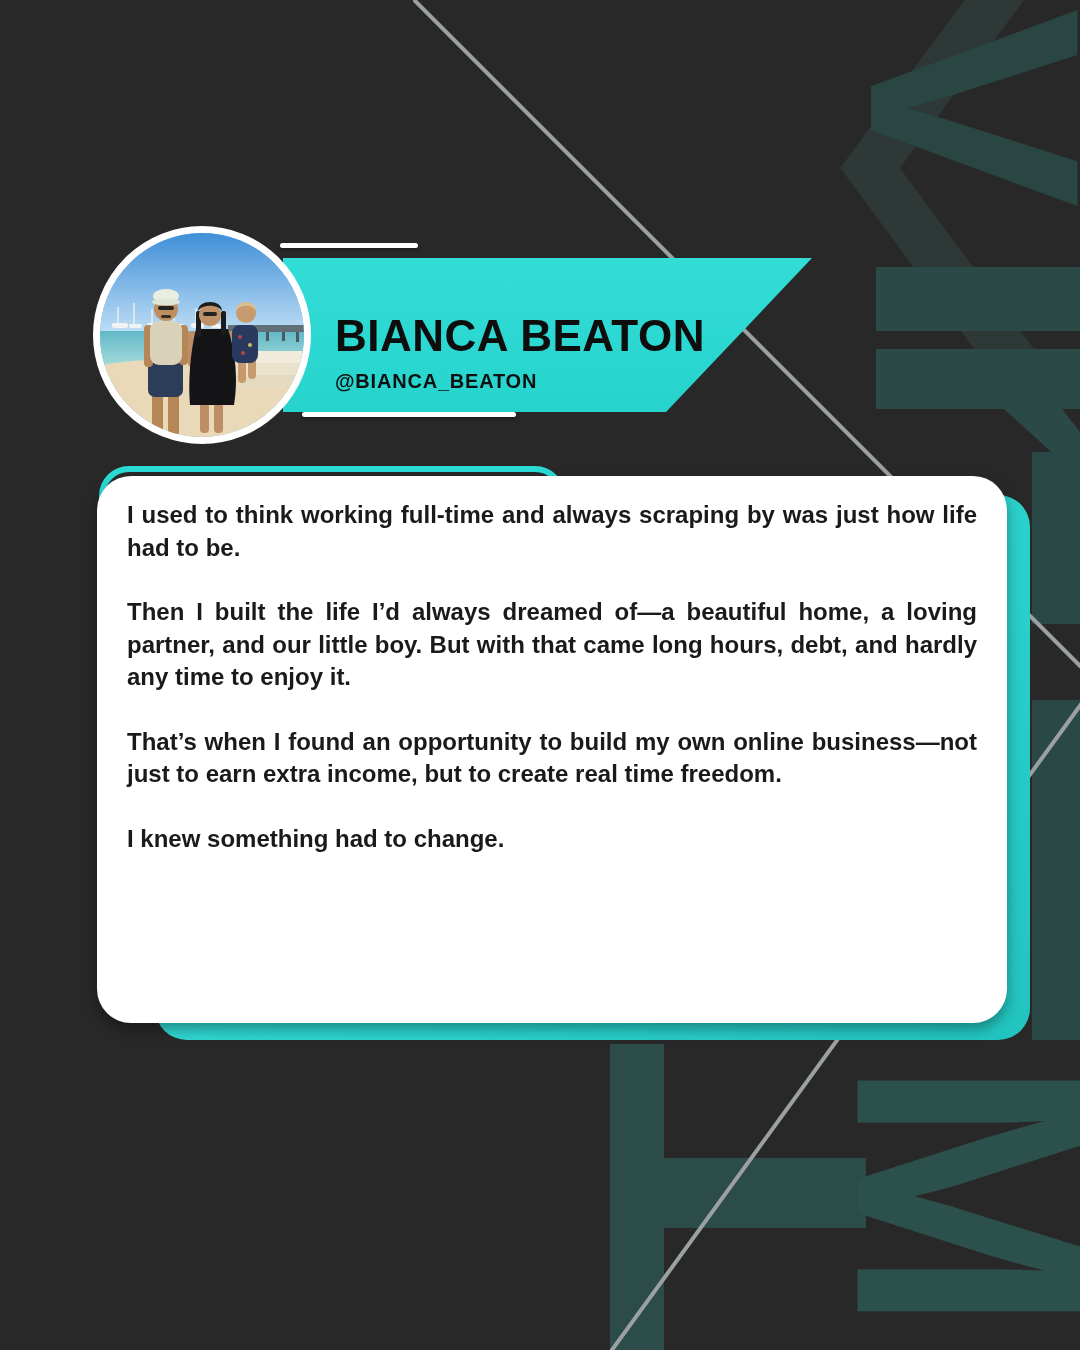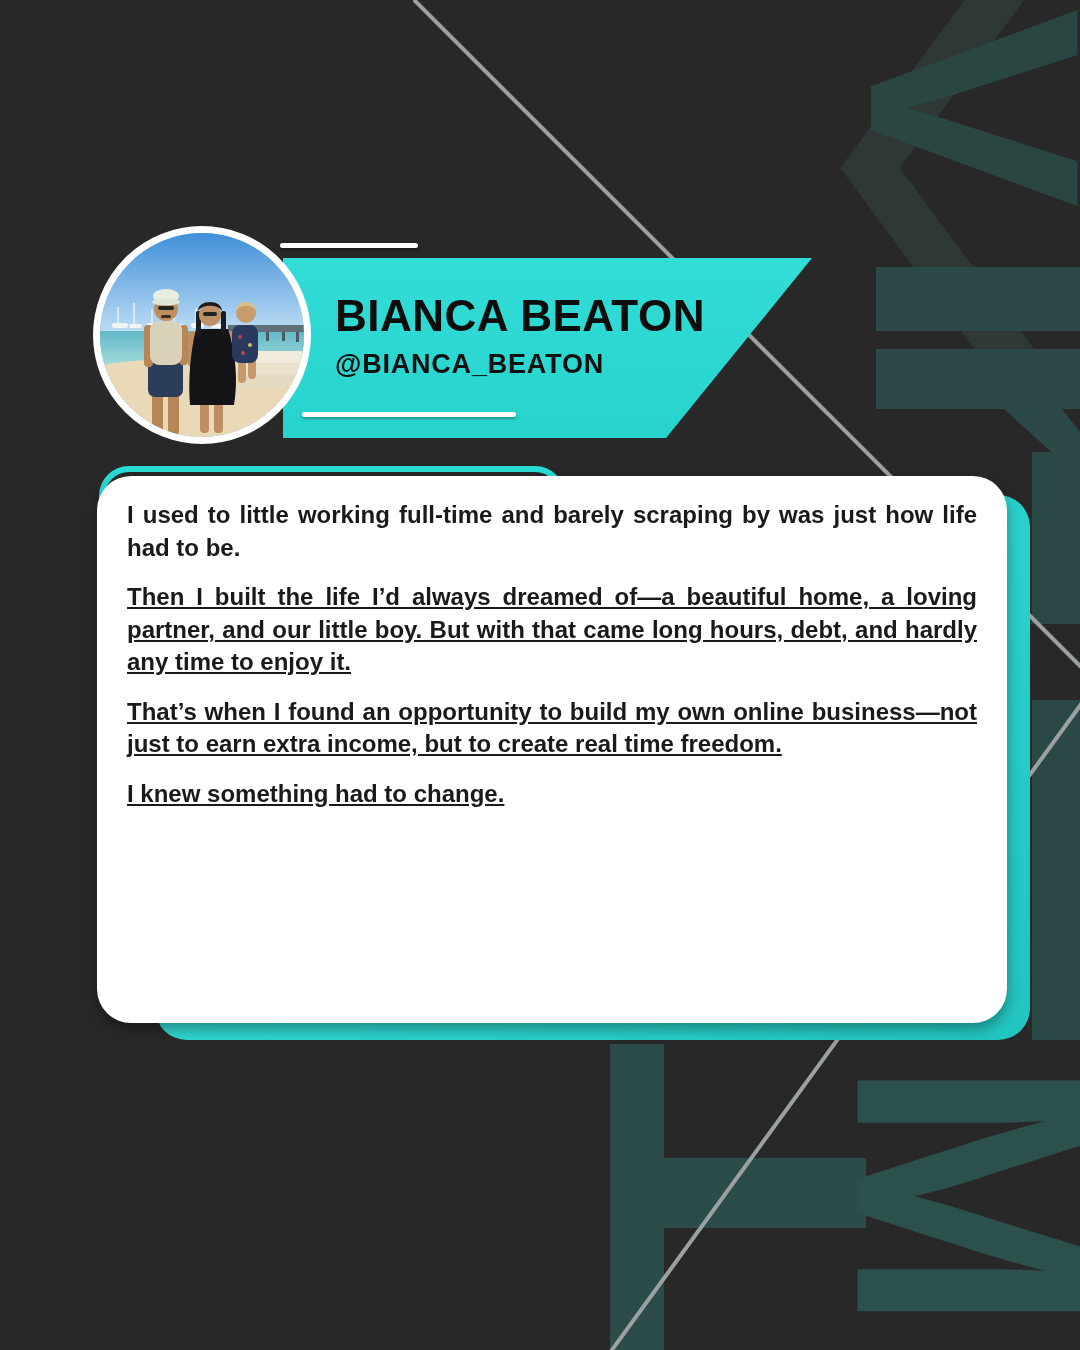--- a/index.html
+++ b/index.html
@@ -25,30 +25,30 @@
   }
   .white-card{
     position:absolute;left:97px;top:476px;width:910px;height:547px;
     background:#ffffff;border-radius:34px;z-index:5;box-sizing:border-box;
     padding:23px 30px 0 30px;box-shadow:0 6px 14px rgba(0,0,0,0.35);
   }
   .white-card p{
     margin:0;font-size:24px;line-height:32.5px;font-weight:bold;
     color:#1a1a1a;text-align:justify;letter-spacing:0;
   }
-  .white-card p + p{margin-top:17px;text-decoration:underline;}
+  .white-card p + p{margin-top:32px;}
   
   .banner{
-    position:absolute;left:283px;top:258px;width:529px;height:180px;
+    position:absolute;left:283px;top:258px;width:529px;height:154px;
     background:linear-gradient(180deg,#33ddd7 0%,#26d3cd 100%);
     clip-path:polygon(0 0,100% 0,calc(100% - 146px) 100%,0 100%);
-    z-index:6;box-sizing:border-box;padding:36px 0 0 52px;
+    z-index:6;box-sizing:border-box;padding:56px 0 0 52px;
   }
   .banner-name{font-size:44px;font-weight:bold;color:#0d0d0d;letter-spacing:0.5px;line-height:1;}
-  .banner-handle{margin-top:13px;font-size:27px;font-weight:bold;color:#101010;letter-spacing:0.8px;line-height:1;}
+  .banner-handle{margin-top:13px;font-size:20px;font-weight:bold;color:#101010;letter-spacing:0.8px;line-height:1;}
   .hline{position:absolute;height:5px;background:#ffffff;border-radius:3px;z-index:7;
          box-shadow:0 2px 3px rgba(0,0,0,0.3);}
   .hline-top{left:280px;top:243px;width:138px;}
   .hline-bottom{left:302px;top:412px;width:214px;}
   
   .avatar{
     position:absolute;left:93px;top:226px;width:204px;height:204px;
     border:7px solid #ffffff;border-radius:50%;overflow:hidden;z-index:8;
     background:#6fb4e4;
   }
@@ -71,21 +71,21 @@
     <rect x="664" y="1158" width="202" height="70" fill="#2c4c49"></rect>
     <text x="972" y="1196" font-size="330" font-weight="bold" fill="#2c504c" text-anchor="middle" dominant-baseline="central" transform="rotate(90 972 1196)" font-family="Liberation Sans, sans-serif">M</text>
   </svg>
 
   <div class="diag diag-1"></div>
   <div class="diag diag-2"></div>
 
   <div class="teal-outline"></div>
   <div class="teal-card"></div>
   <div class="white-card">
-    <p>I used to little working full-time and barely scraping by was just how life had to be.</p>
+    <p>I used to think working full-time and always scraping by was just how life had to be.</p>
     <p>Then I built the life I’d always dreamed of—a beautiful home, a loving partner, and our little boy. But with that came long hours, debt, and hardly any time to enjoy it.</p>
     <p>That’s when I found an opportunity to build my own online business—not just to earn extra income, but to create real time freedom.</p>
     <p>I knew something had to change.</p>
   </div>
 
   <div class="banner">
     <div class="banner-name">BIANCA BEATON</div>
     <div class="banner-handle">@BIANCA_BEATON</div>
   </div>
   <div class="hline hline-top"></div>

